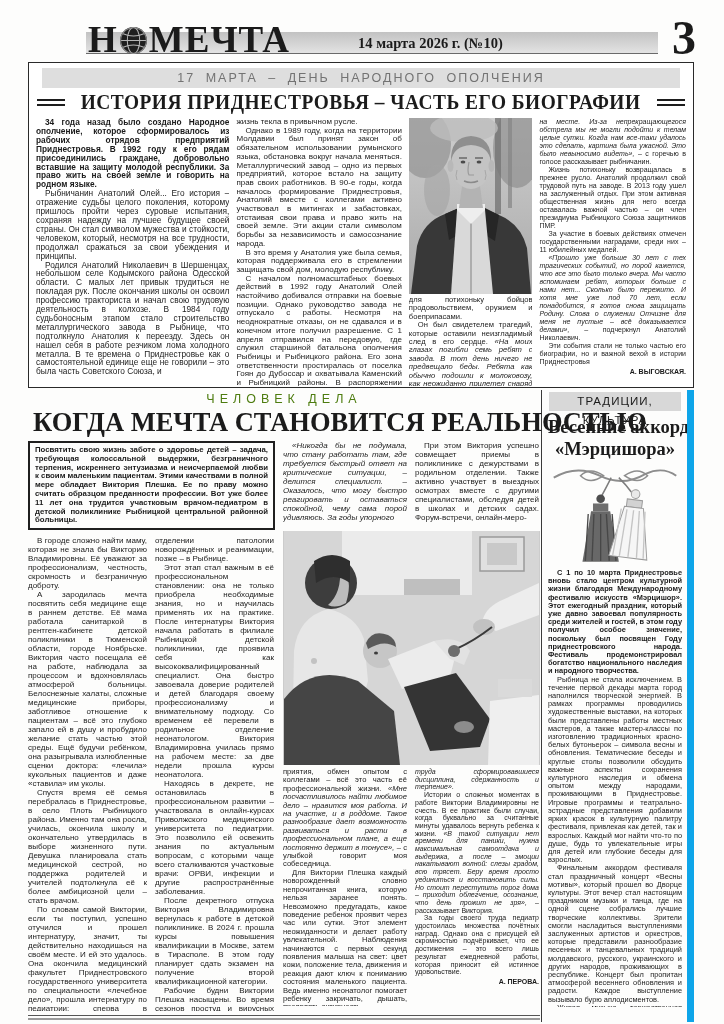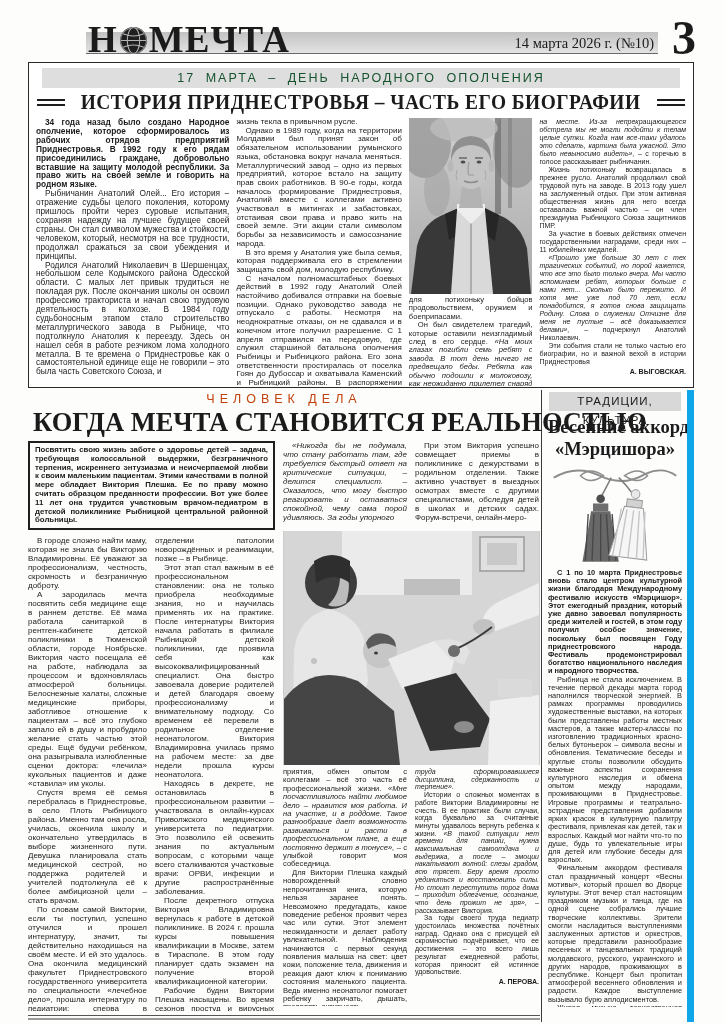--- a/index.html
+++ b/index.html
@@ -7,56 +7,56 @@
     font-family:"Liberation Sans",sans-serif;-webkit-font-smoothing:antialiased;overflow:hidden}
   .page{position:absolute;inset:0}
 
   
   .masthead{position:absolute;left:28px;top:14px;width:668px;height:48px}
   .mast-band{position:absolute;left:58px;top:18px;width:572px;height:22px;
     background:linear-gradient(to bottom,#c2c2c2,#e3e3e3);border-bottom:1px solid #6a6a6a}
   .mast-title{position:absolute;left:60px;top:4px;font-family:"Liberation Serif",serif;
     font-weight:bold;font-size:37px;letter-spacing:1px;line-height:44px;white-space:nowrap}
   .globe{display:inline-block;vertical-align:-3px;margin:0 1px}
-  .mast-date{position:absolute;left:330px;top:21px;width:296px;text-align:right;
-    font-family:"Liberation Serif",serif;font-weight:normal;font-size:14.5px}
+  .mast-date{position:absolute;left:330px;top:21px;width:296px;
+    font-family:"Liberation Serif",serif;font-weight:bold;font-size:14.5px}
   .mast-page{position:absolute;right:0;top:0;font-family:"Liberation Serif",serif;
     font-weight:bold;font-size:48px;line-height:48px}
 
   
   p{text-align:justify}
   .ind{text-indent:9px}
   .b{font-weight:bold}
   .it{font-style:italic}
   .author{text-align:right;font-weight:bold;margin-top:2px}
 
   
   .top-box{position:absolute;left:28px;top:62px;width:666px;height:326px;border:1px solid #2a2a2a;background:#fff}
   .banner{margin:5px 13px 3px;height:20px;line-height:20px;background:#dedede;text-align:center;
-    font-size:12.5px;letter-spacing:2px;word-spacing:5px;color:#14532d}
+    font-size:12.5px;letter-spacing:2px;word-spacing:5px;color:#737373}
   .h1row{display:flex;align-items:center;gap:7px;margin:1px 8px 3px}
   .hrule{flex:1;height:7px;border-top:2px solid #1d1d1d;border-bottom:2px solid #1d1d1d}
   .h1{font-family:"Liberation Serif",serif;font-weight:bold;font-size:20px;white-space:nowrap;
     transform:scaleX(.97);letter-spacing:.5px}
   .top-body{display:flex;gap:7px;padding:1px 7px 0}
   .tcol{height:268px;overflow:hidden;line-height:8.6px;font-size:7.8px}
   .tcol1{width:194px;font-size:8.3px;line-height:8.9px}
   .tcol2{width:166px;font-size:8px;line-height:8.7px}
   .tcol3{width:124px;font-size:7.6px;line-height:8.4px}
   .tcol4{width:147px;font-size:7px;line-height:8px}
   .photo1{display:block;width:124px;height:176px;margin-bottom:2px;background:#bbb}
 
   
   .lower{position:absolute;left:28px;top:390px;width:666px;height:632px;display:flex}
   .feature{width:512px}
   .vdiv{width:1px;background:#3a3a3a;margin:0 1px}
   .culture{flex:1;border-right:7px solid #0ea5e9;padding:0 5px;overflow:hidden}
 
   
-  .section-label{text-align:center;font-size:12.5px;letter-spacing:5px;margin:2px 0 2px;color:#c2410c}
+  .section-label{text-align:center;font-size:12.5px;letter-spacing:5px;margin:2px 0 2px;color:#4d7c0f}
   .h2{font-family:"Liberation Serif",serif;font-weight:bold;font-size:27px;line-height:29px;
     text-align:center;white-space:nowrap;transform:scaleX(.98);margin-bottom:4px}
   .f-body{display:flex;gap:8px}
   .f-left{width:247px}
   .lead-box{border:2px solid #1f1f1f;padding:3px 5px;font-weight:bold;font-size:7.8px;
     line-height:8.8px;text-align:justify;margin-bottom:6px}
   .f-cols{display:flex;gap:8px}
   .fcol{width:119px;height:475px;overflow:hidden;font-size:8px;line-height:9px}
   .f-right{width:257px}
   .f-top-row,.f-bot-row{display:flex;gap:8px}

